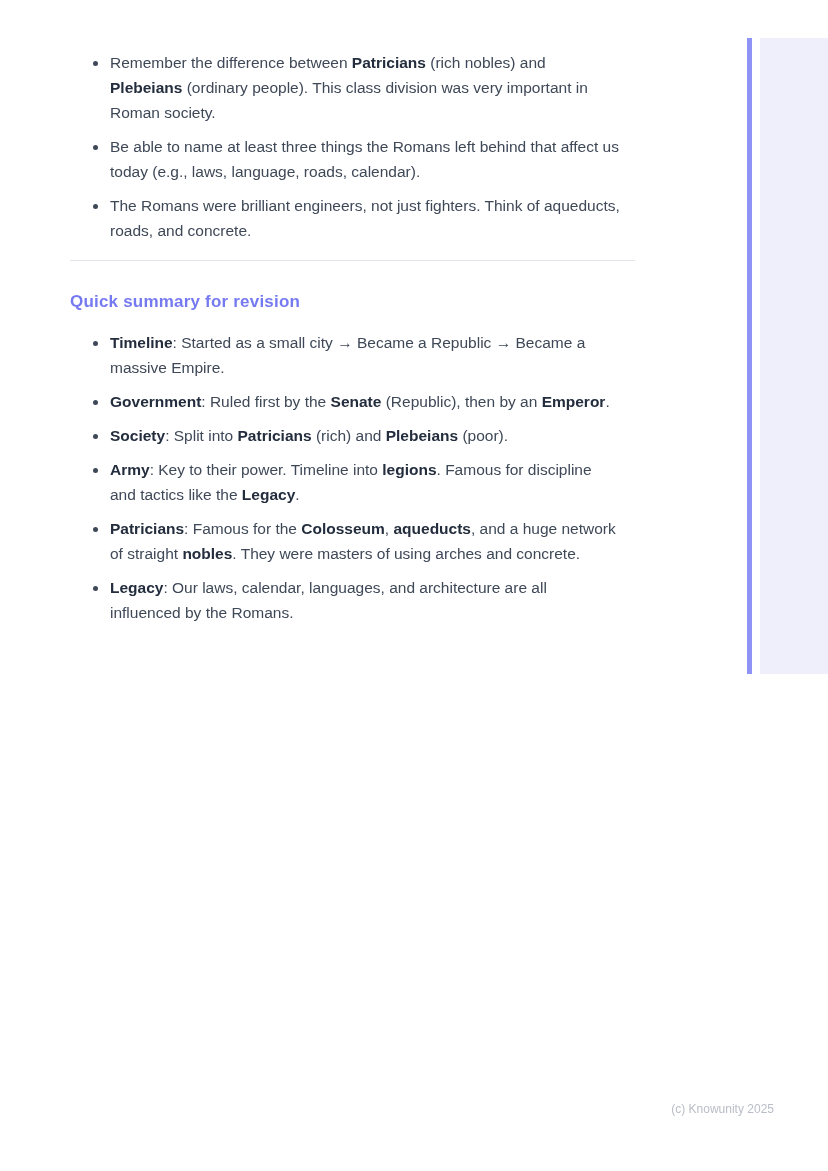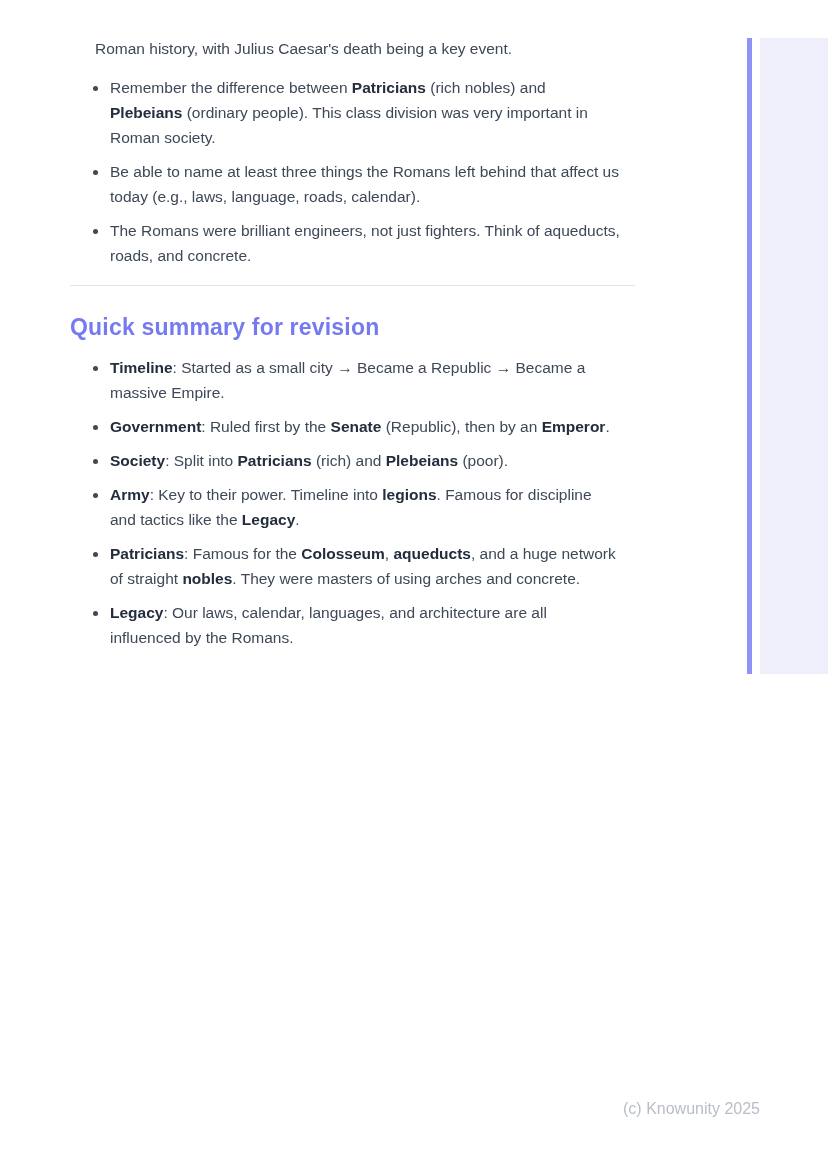--- a/index.html
+++ b/index.html
@@ -44,21 +44,21 @@
     font-weight: 700;
     color: #232d3d;
   }
   hr.divider {
     border: none;
     border-top: 1px solid #e3e5ea;
     margin: 17px 0 0 0;
   }
   h2.section-heading {
     color: #767af0;
-    font-size: 23px;
+    font-size: 17px;
     line-height: 28px;
     font-weight: 700;
     margin: 27px 0 10px 0;
     letter-spacing: 0.2px;
   }
   .side-bar-line {
     position: absolute;
     left: 747px;
     top: 38px;
     width: 5px;
@@ -68,34 +68,33 @@
   .side-panel {
     position: absolute;
     left: 760px;
     top: 38px;
     width: 68px;
     height: 636px;
     background: #efeffb;
   }
   .footer {
     position: absolute;
-    right: 68px;
+    right: 54px;
     top: 1102px;
-    font-size: 16px;
+    font-size: 12px;
     line-height: 14px;
     color: #b9bdc7;
   }
 </style>
 </head>
 <body>
 
 <div class="page">
 
   <div class="content">
-    <p class="cont-line">Roman history, with Julius Caesar's death being a key event.</p>
 
     <ul class="bullets">
         <li><span>Remember the difference between </span><span class="b">Patricians</span><span> (rich nobles) and </span><span class="b">Plebeians</span><span> (ordinary people). This class division was very important in Roman society.</span></li>
         <li><span>Be able to name at least three things the Romans left behind that affect us today (e.g., laws, language, roads, calendar).</span></li>
         <li><span>The Romans were brilliant engineers, not just fighters. Think of aqueducts, roads, and concrete.</span></li>
       </ul>
 
     <hr class="divider">
 
     <h2 class="section-heading">Quick summary for revision</h2>

